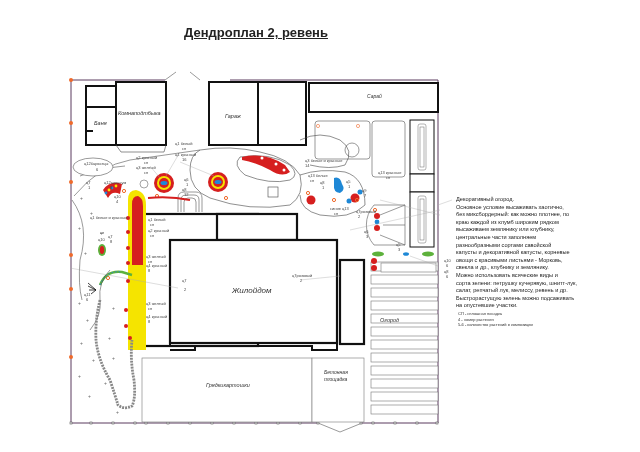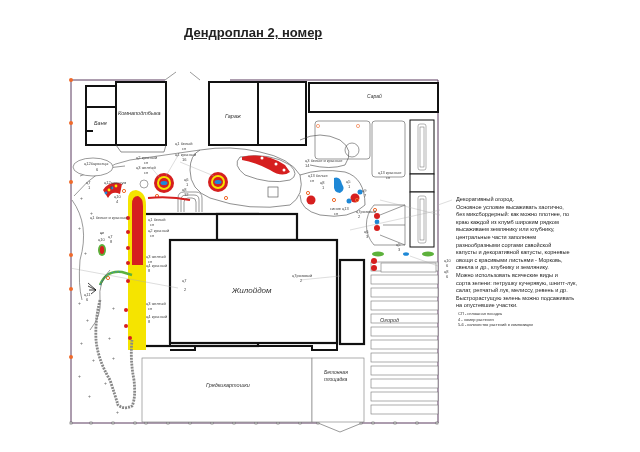--- a/index.html
+++ b/index.html
@@ -8,21 +8,21 @@
   svg.plan{position:absolute;left:0;top:0;}
   .lbl{font-family:"Liberation Sans",sans-serif;font-style:italic;fill:#333;}
   .tag{font-family:"Liberation Sans",sans-serif;fill:#444;font-size:4px;}
   .desc{position:absolute;left:456px;top:196px;width:160px;font-size:5.6px;line-height:7.6px;color:#222;}
   .legend{position:absolute;left:458px;top:311px;font-size:4px;line-height:5.6px;color:#333;}
   .legend div{white-space:nowrap;}
 </style>
 </head>
 <body>
 
-<div class="title">Дендроплан 2, номер</div>
+<div class="title">Дендроплан 2, ревень</div>
 
 <svg class="plan" width="640" height="452" viewBox="0 0 640 452" xmlns="http://www.w3.org/2000/svg">
 
   <g stroke="#5a3a5e" stroke-width="1" fill="none">
     <polyline points="165,80 71,80 71,423 318,423"></polyline>
     <polyline points="362,423 438,423 438,80 230,80"></polyline>
     <line x1="318" y1="423" x2="340" y2="432" stroke="#555" stroke-width="0.6"></line>
     <line x1="362" y1="423" x2="340" y2="432" stroke="#555" stroke-width="0.6"></line>
     <line x1="200" y1="80" x2="190" y2="72" stroke="#555" stroke-width="0.6"></line>
     <line x1="165" y1="80" x2="176" y2="72" stroke="#555" stroke-width="0.6"></line>

